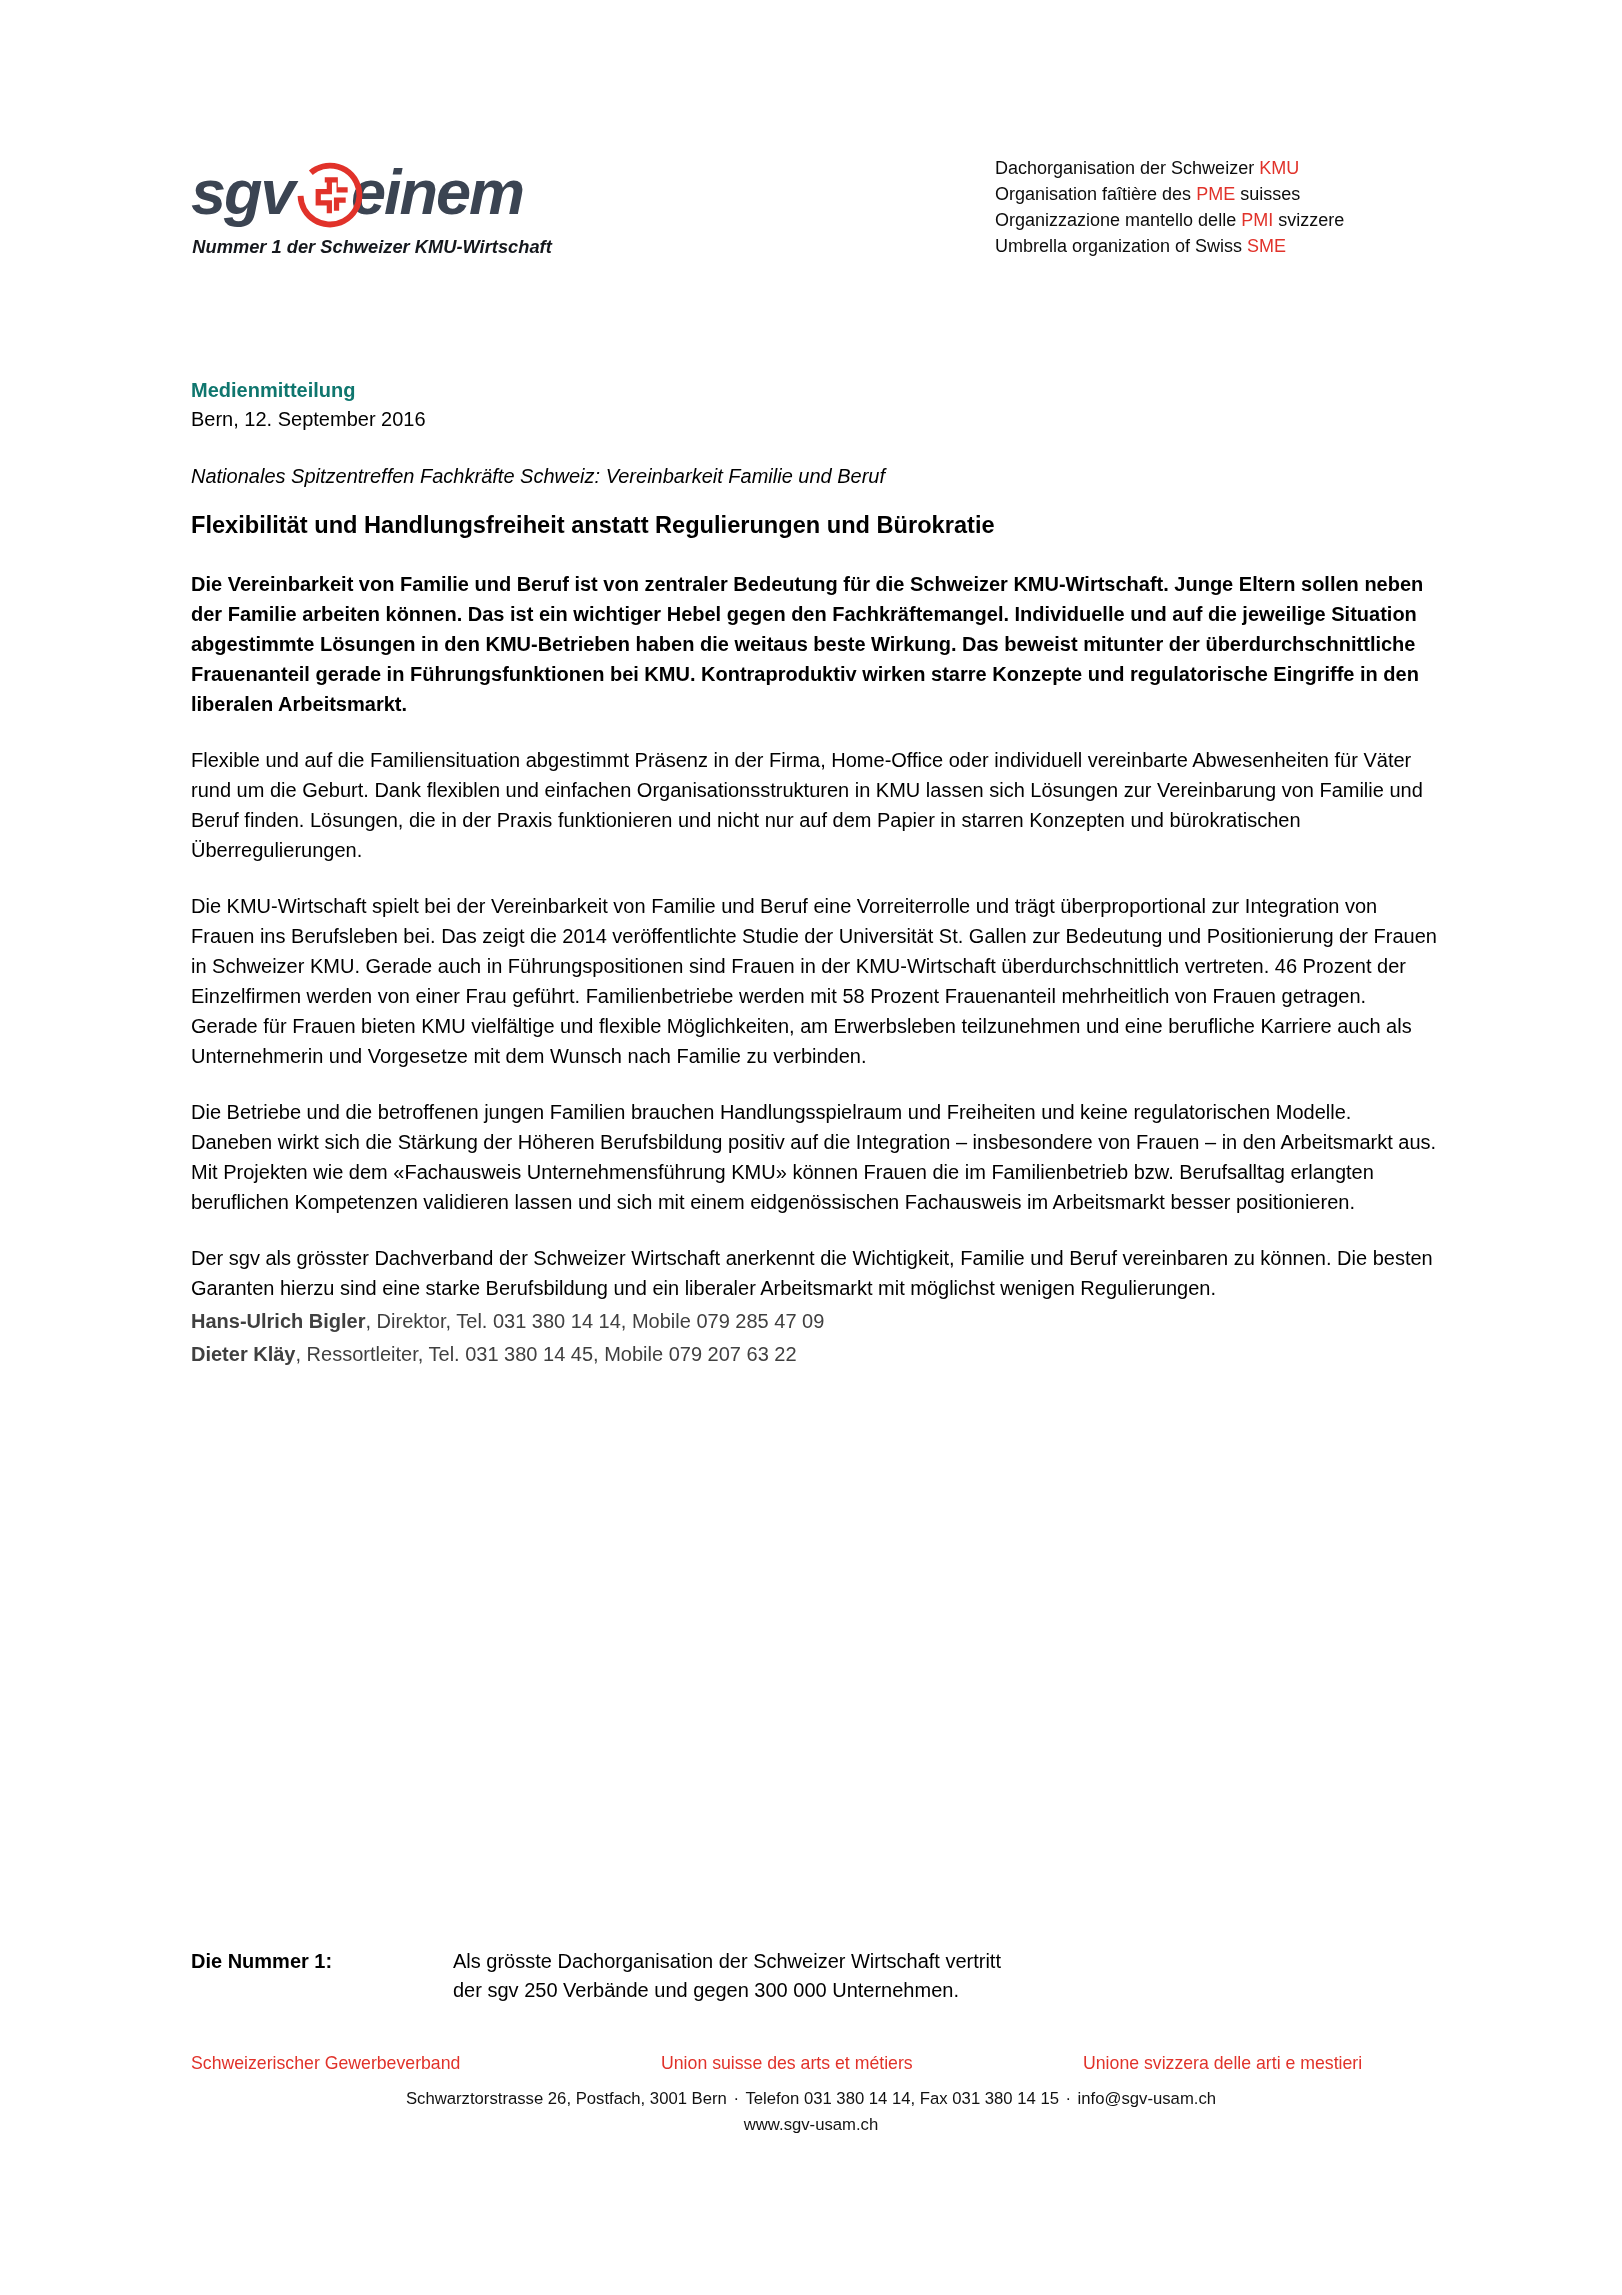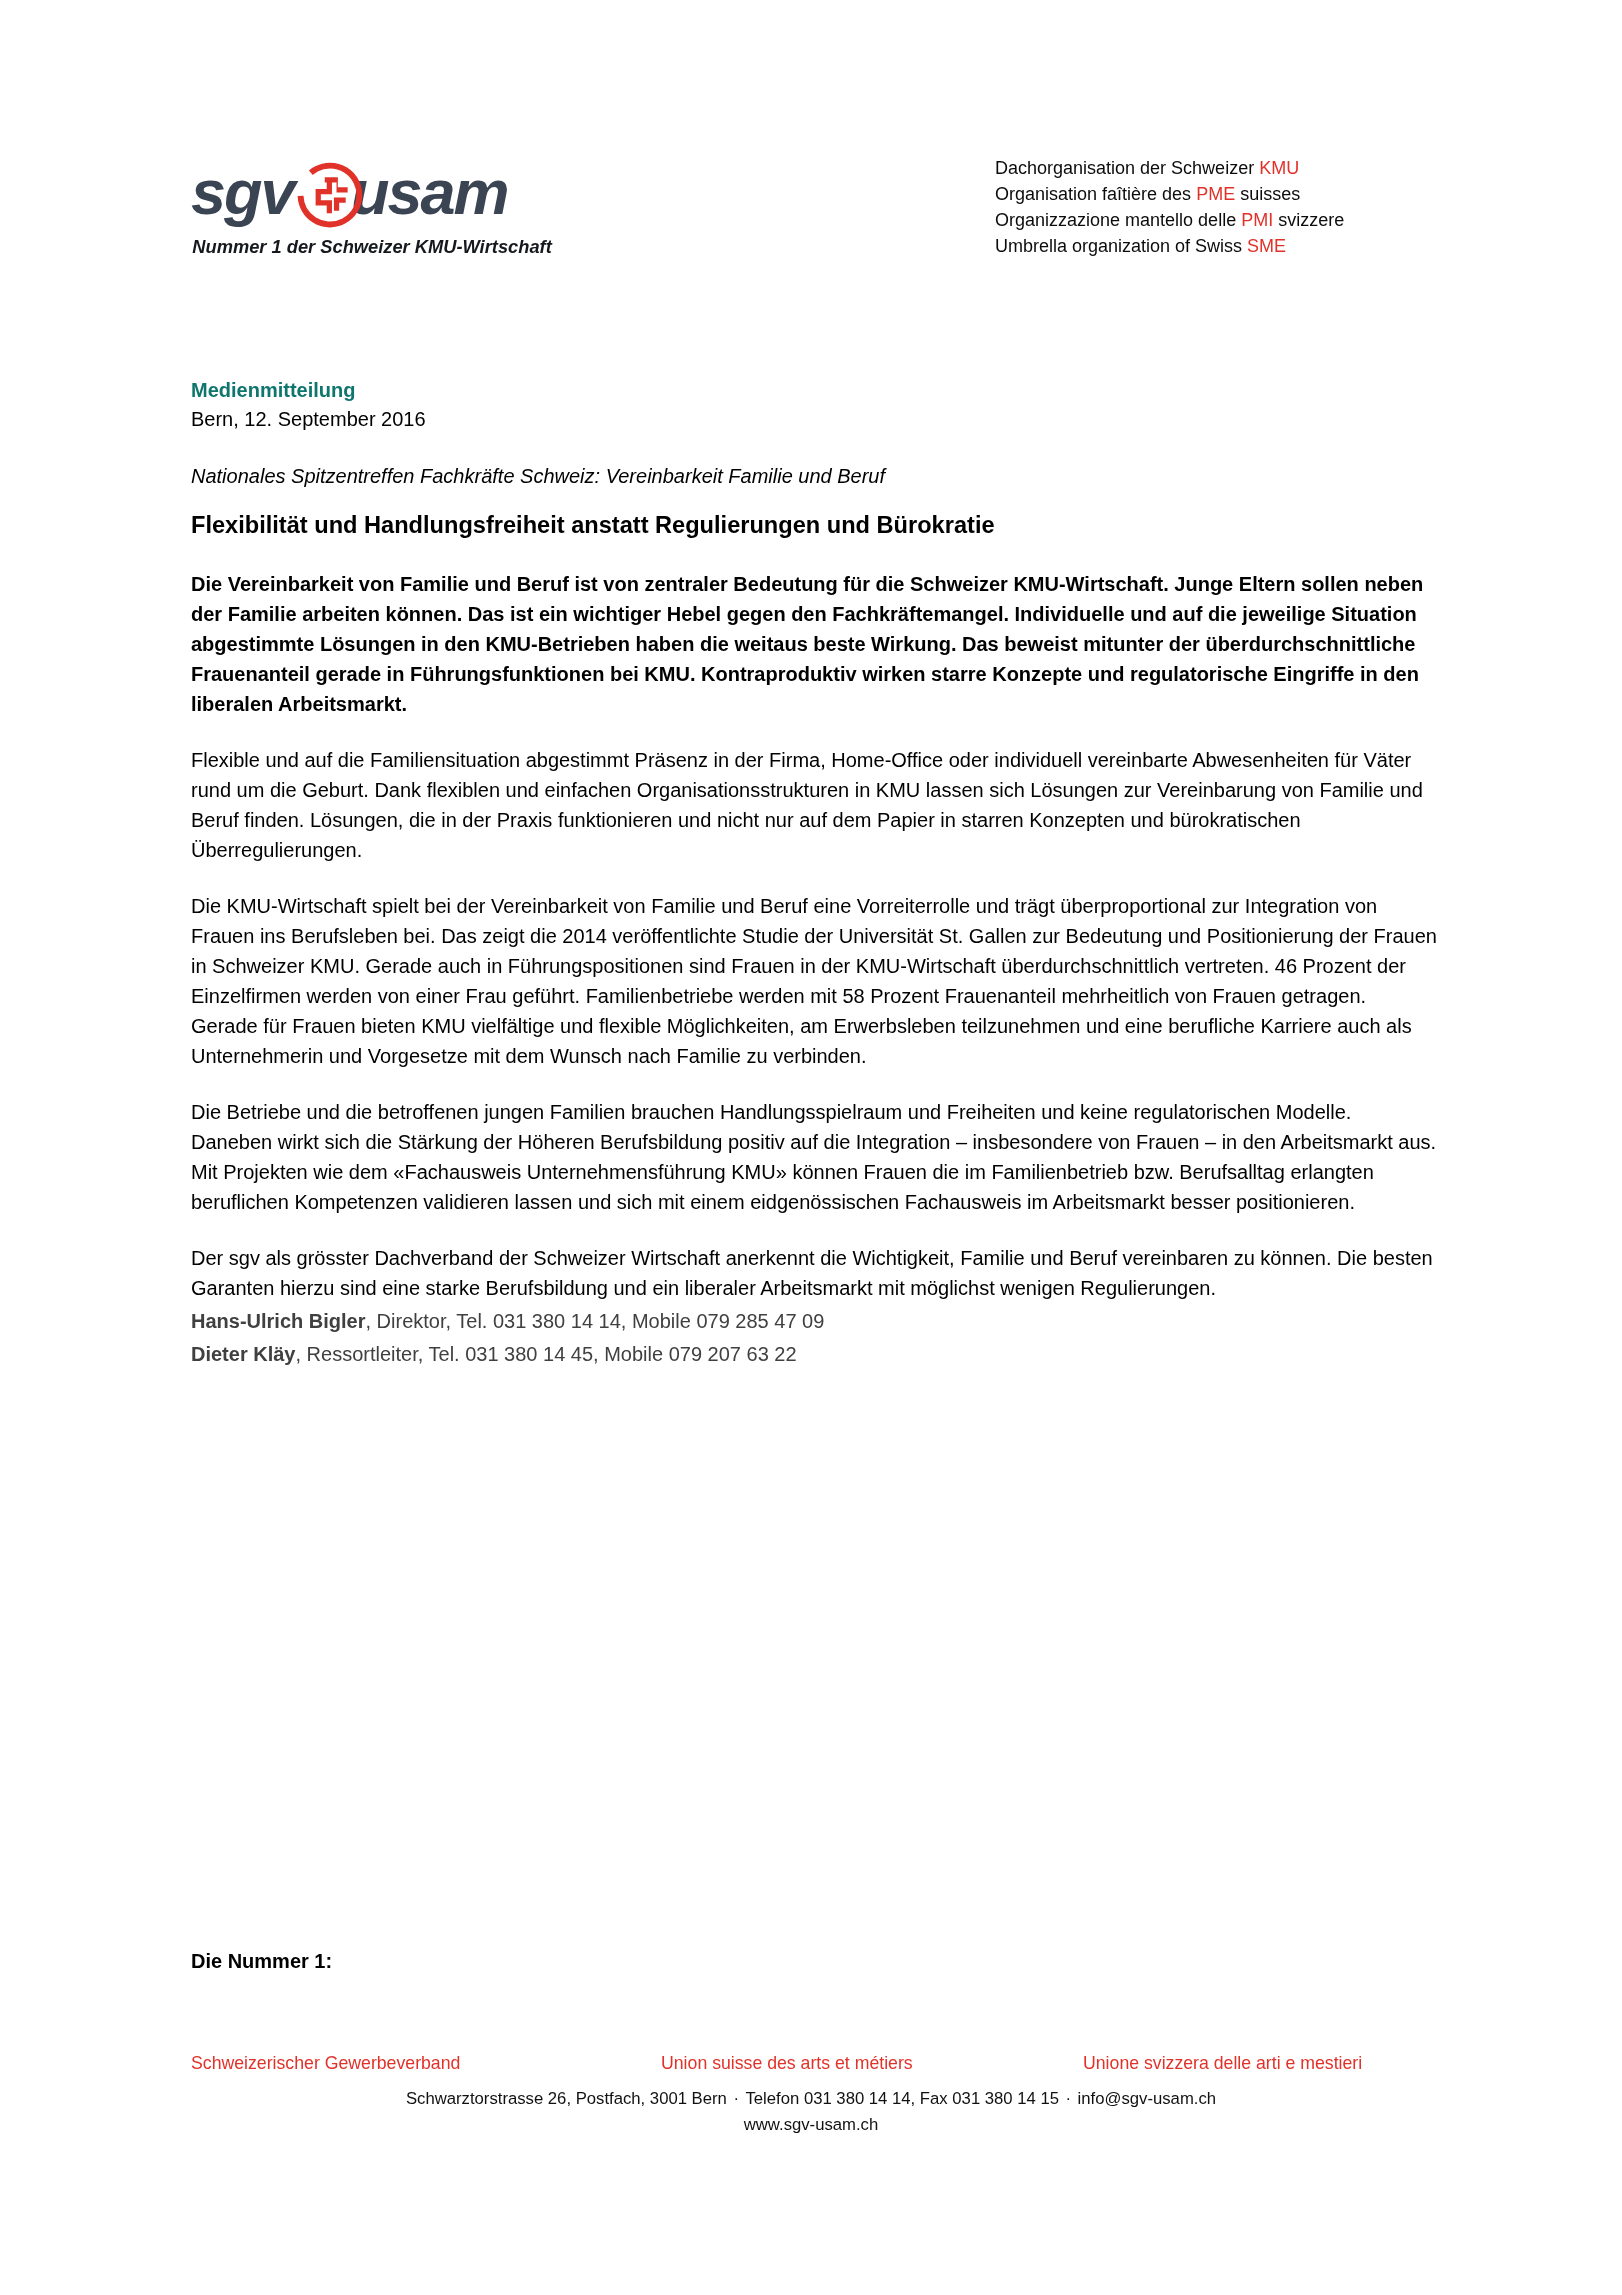--- a/index.html
+++ b/index.html
@@ -202,21 +202,21 @@
 </head>
 <body>
 
 <div class="page">
 
   <div class="header">
 
     <div class="logo-block">
       <div class="logo-wordmark">
         <span class="logo-sgv">sgv</span>
-        <span class="logo-usam">usam</span>
+        <span class="logo-usam">einem</span>
         <span class="logo-mark">
           <svg width="68" height="68" viewBox="0 0 104 104" xmlns="http://www.w3.org/2000/svg">
             <path d="M52 7 A45 45 0 1 1 51.9 7 Z" fill="none" stroke="#e1322a" stroke-width="9" stroke-dasharray="232 40" transform="rotate(-28 52 52)"></path>
             <path d="M44 25 L64 25 L64 40 L79 40 L79 48 L62 48 L62 33 L44 33 Z" fill="#e1322a"></path>
             <path d="M30 43 L47 43 L47 28 L55 28 L55 51 L38 51 L38 60 L55 60 L55 80 L47 80 L47 68 L30 68 Z" fill="#e1322a"></path>
             <path d="M58 56 L76 56 L76 64 L66 64 L66 76 L58 76 Z" fill="#e1322a"></path>
           </svg>
         </span>
       </div>
       <div class="logo-tagline">Nummer 1 der Schweizer KMU-Wirtschaft</div>
@@ -254,20 +254,24 @@
     <div class="para">Die Betriebe und die betroffenen jungen Familien brauchen Handlungsspielraum und Freiheiten und keine regulatorischen Modelle. Daneben wirkt sich die Stärkung der Höheren Berufsbildung positiv auf die Integration – insbesondere von Frauen – in den Arbeitsmarkt aus. Mit Projekten wie dem «Fachausweis Unternehmensführung KMU» können Frauen die im Familienbetrieb bzw. Berufsalltag erlangten beruflichen Kompetenzen validieren lassen und sich mit einem eidgenössischen Fachausweis im Arbeitsmarkt besser positionieren.</div>
     <div class="para">Der sgv als grösster Dachverband der Schweizer Wirtschaft anerkennt die Wichtigkeit, Familie und Beruf vereinbaren zu können. Die besten Garanten hierzu sind eine starke Berufsbildung und ein liberaler Arbeitsmarkt mit möglichst wenigen Regulierungen.</div>
 
 
     <div class="contact-line"><span class="contact-name">Hans-Ulrich Bigler</span><span>, Direktor, Tel. 031 380 14 14, Mobile 079 285 47 09</span></div>
     <div class="contact-line"><span class="contact-name">Dieter Kläy</span><span>, Ressortleiter, Tel. 031 380 14 45, Mobile 079 207 63 22</span></div>
   </div>
 
   <div class="nummer-block">
     <div class="nummer-label">Die Nummer 1:</div>
+    <div class="nummer-body">
+      <div>Als grösste Dachorganisation der Schweizer Wirtschaft vertritt</div>
+      <div>der sgv 250 Verbände und gegen 300 000 Unternehmen.</div>
+    </div>
   </div>
 
   <div class="footer">
     <div class="footer-names">
       <span class="fn fn-de">Schweizerischer Gewerbeverband</span>
       <span class="fn fn-fr">Union suisse des arts et métiers</span>
       <span class="fn fn-it">Unione svizzera delle arti e mestieri</span>
     </div>
     <div class="footer-address">
       <div><span>Schwarztorstrasse 26, Postfach, 3001 Bern</span><span class="footer-sep">·</span><span>Telefon 031 380 14 14, Fax 031 380 14 15</span><span class="footer-sep">·</span><span>info@sgv-usam.ch</span></div>

